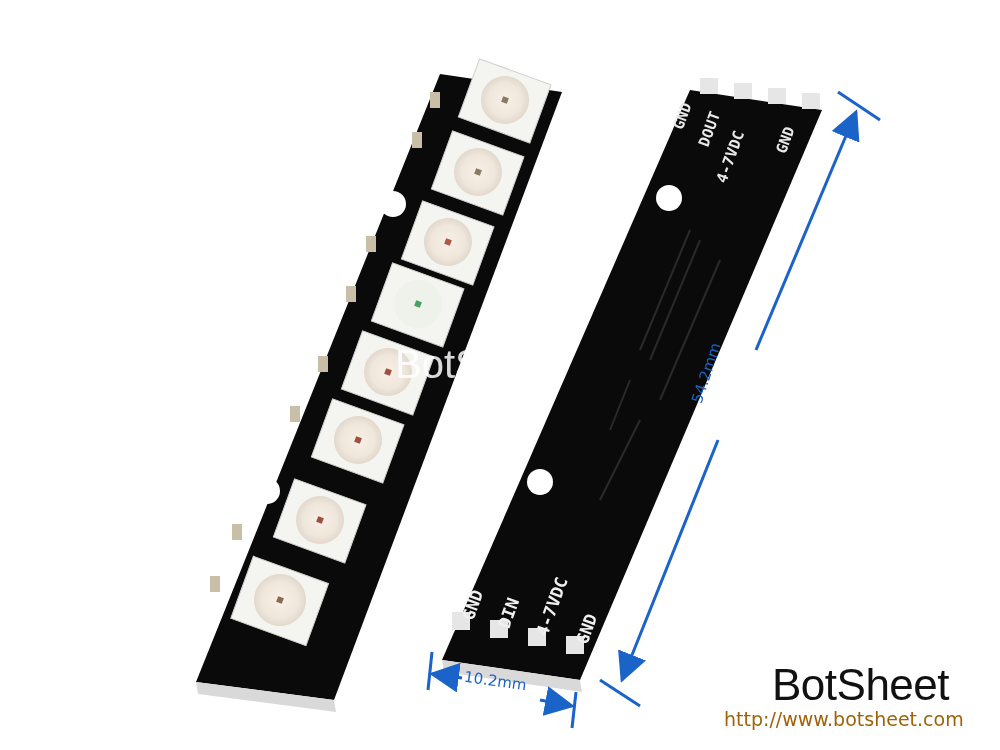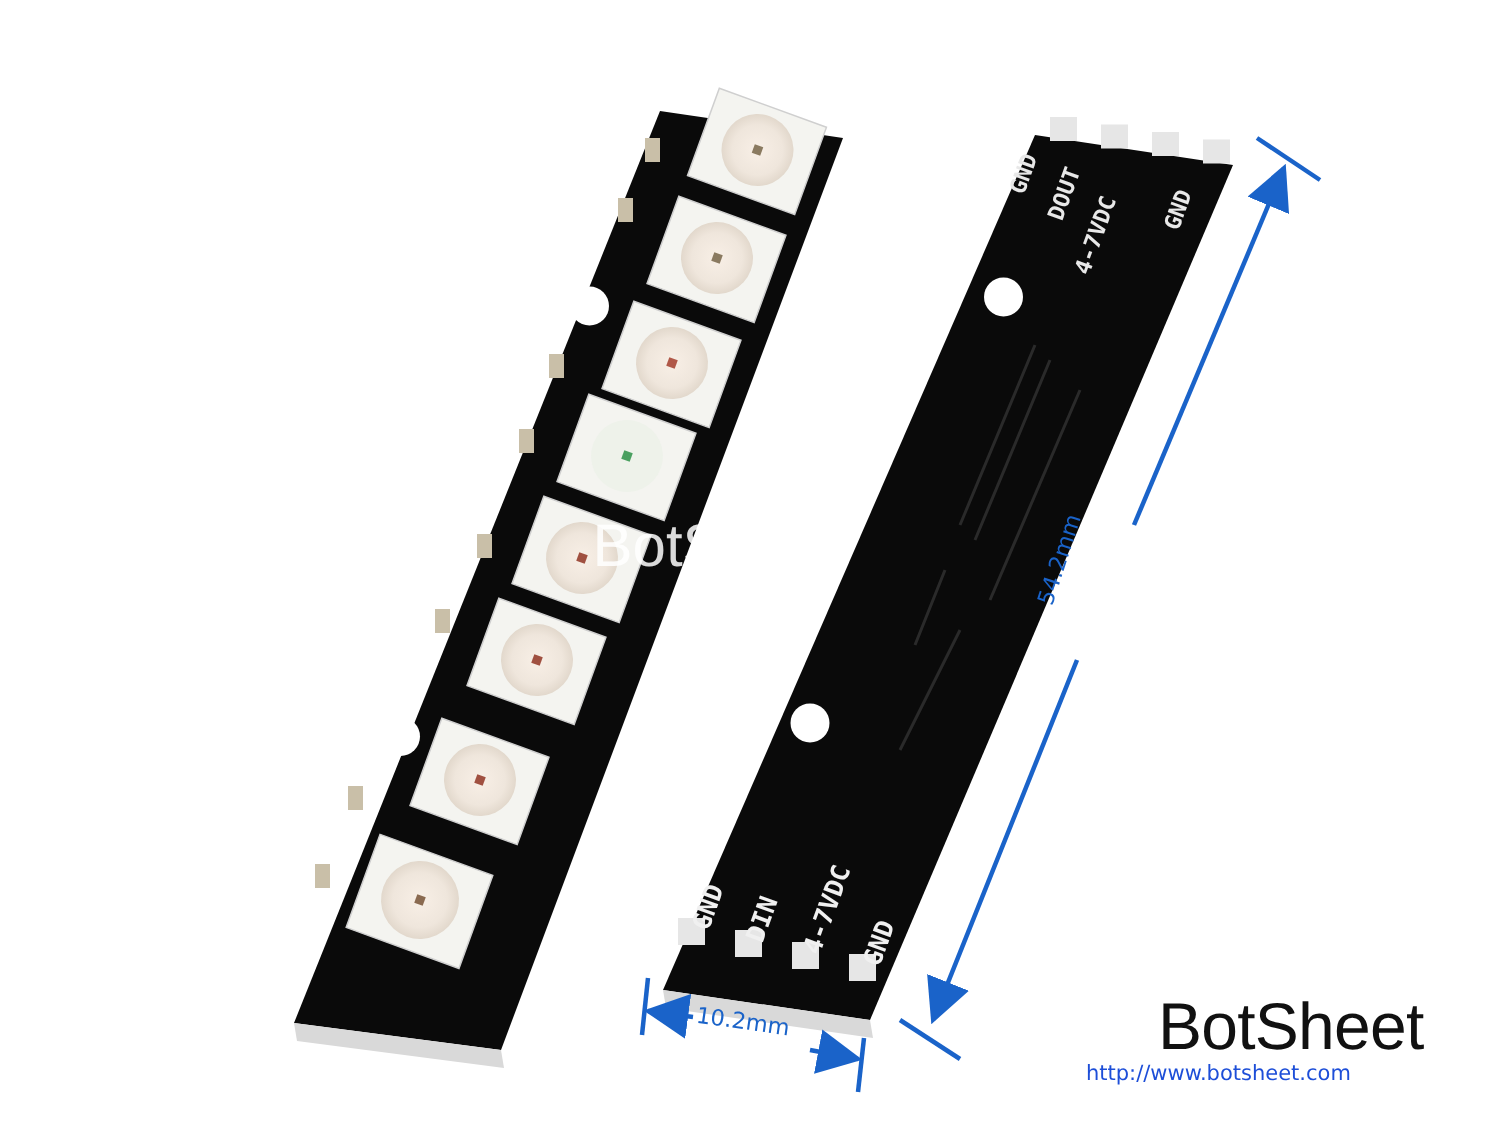--- a/index.html
+++ b/index.html
@@ -1,20 +1,20 @@
 <!DOCTYPE html>
 <html><head>
 <meta charset="utf-8">
 <style>
   html, body { margin:0; padding:0; }
   body { width:1000px; height:750px; background:#ffffff; position:relative; overflow:hidden; font-family:"Liberation Sans", sans-serif; }
   .stage { position:absolute; left:0; top:0; width:1000px; height:750px; }
   svg { position:absolute; left:0; top:0; }
   .brand { position:absolute; left:772px; top:660px; font-size:44px; font-weight:normal; color:#111; letter-spacing:-0.5px; font-family:"Liberation Sans", sans-serif; }
-  .url { position:absolute; left:724px; top:708px; font-size:14px; color:#1d4ed8; font-family:"DejaVu Sans", sans-serif; }
+  .url { position:absolute; left:724px; top:708px; font-size:19px; color:#a16207; font-family:"DejaVu Sans", sans-serif; }
   .watermark { position:absolute; left:395px; top:342px; font-size:40px; color:rgba(255,255,255,0.85); font-family:"Liberation Sans", sans-serif; }
   .dim-label { position:absolute; color:#1a63c9; font-family:"DejaVu Sans", sans-serif; font-size:15px; }
   .dim-w { left:464px; top:672px; transform:rotate(8deg); }
   .dim-h { left:688px; top:400px; transform:rotate(-72deg); transform-origin:left top; }
 </style>
 </head>
 <body>
 
 <div class="stage">
 <svg width="1000" height="750" viewBox="0 0 1000 750">

